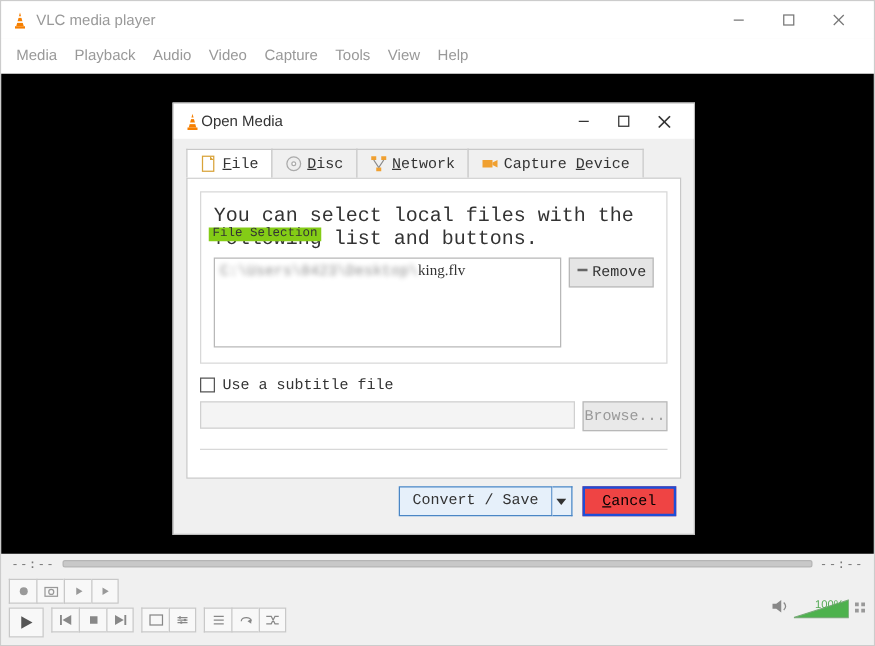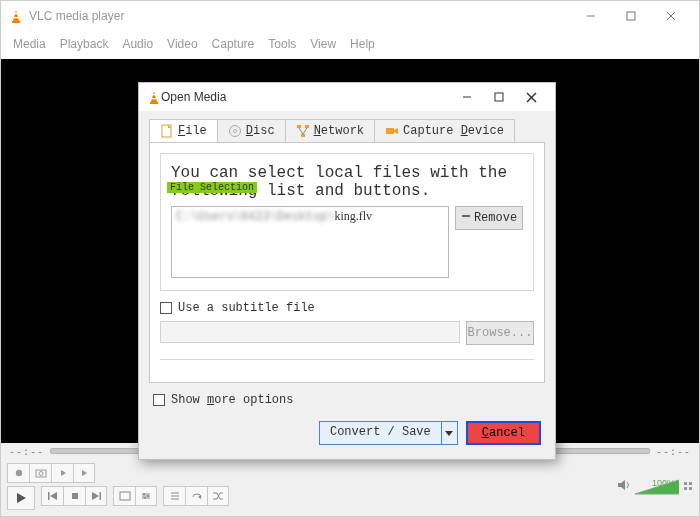--- a/index.html
+++ b/index.html
@@ -329,24 +329,20 @@
       </div>
       <div class="sub-row">
         <input type="text" disabled="" style="">
         <div class="dbtn ghost">
             <span>Browse...</span>
           </div>
       </div>
       <hr class="divider">
     </div>
 
-    <div class="check-row left">
-      <span class="chk"></span>
-      <span><span>Show </span><u>m</u><span>ore options</span></span>
-    </div>
 
     <div class="bottom-row">
       <div class="prim">
         <div class="prim-main">Convert / Save</div>
         <div class="prim-drop">
             <svg width="8" height="8">
               <polygon points="0,2 8,2 4,7" fill="#333"></polygon>
             </svg>
           </div>
       </div>

